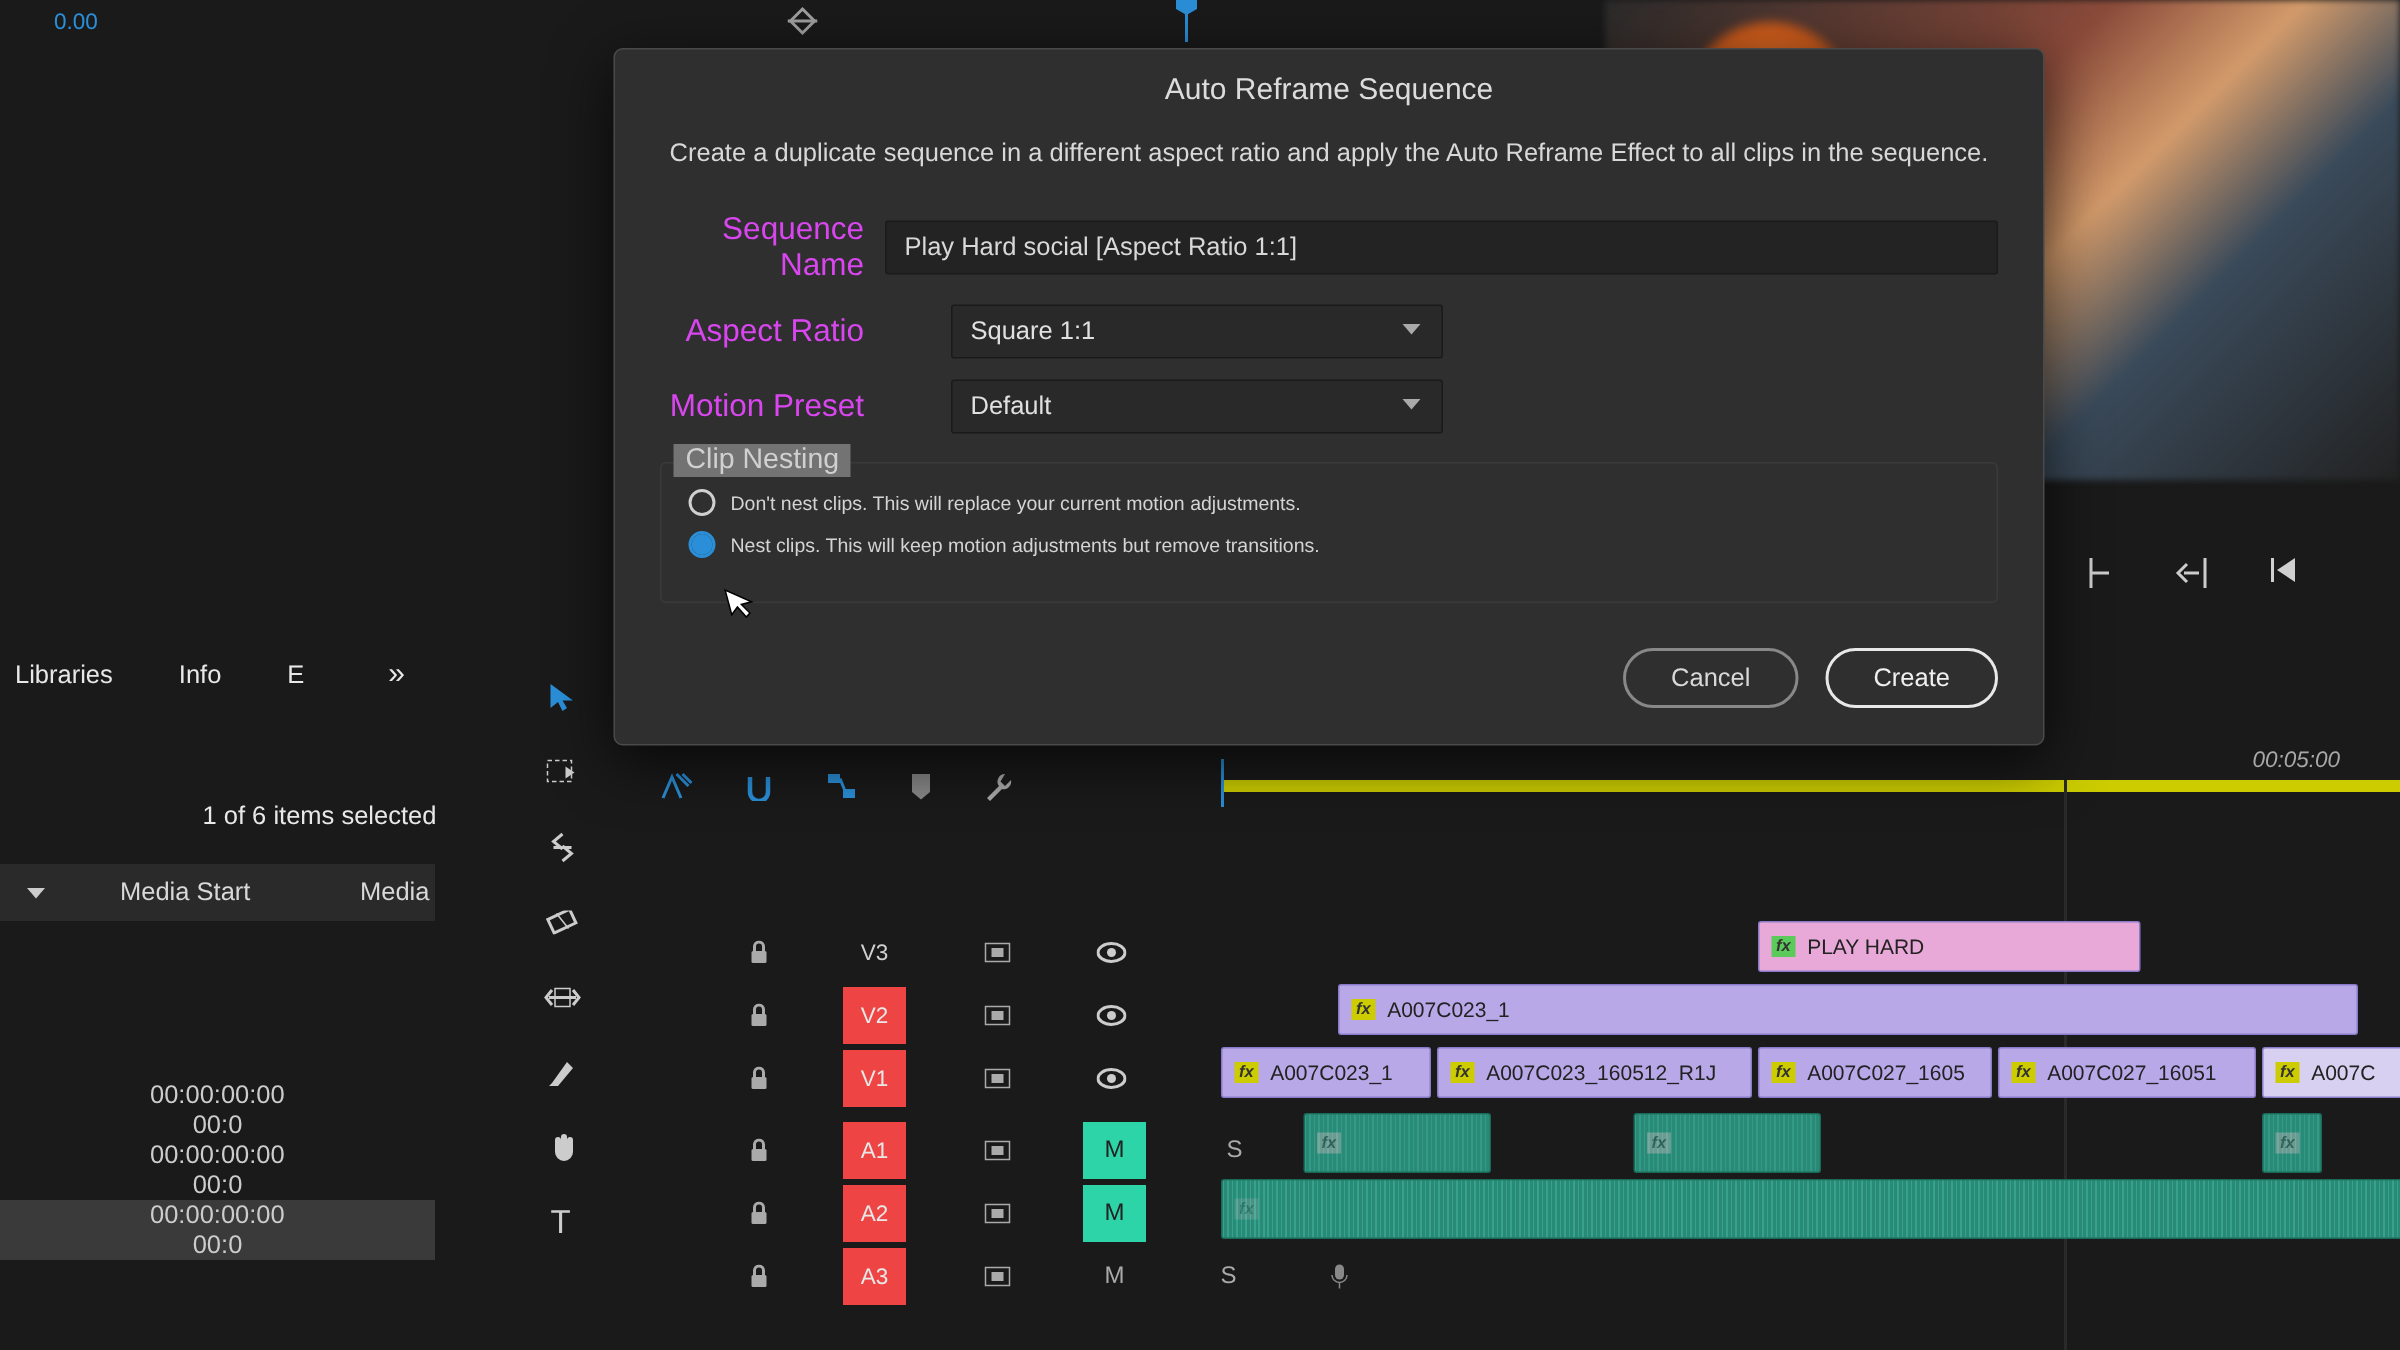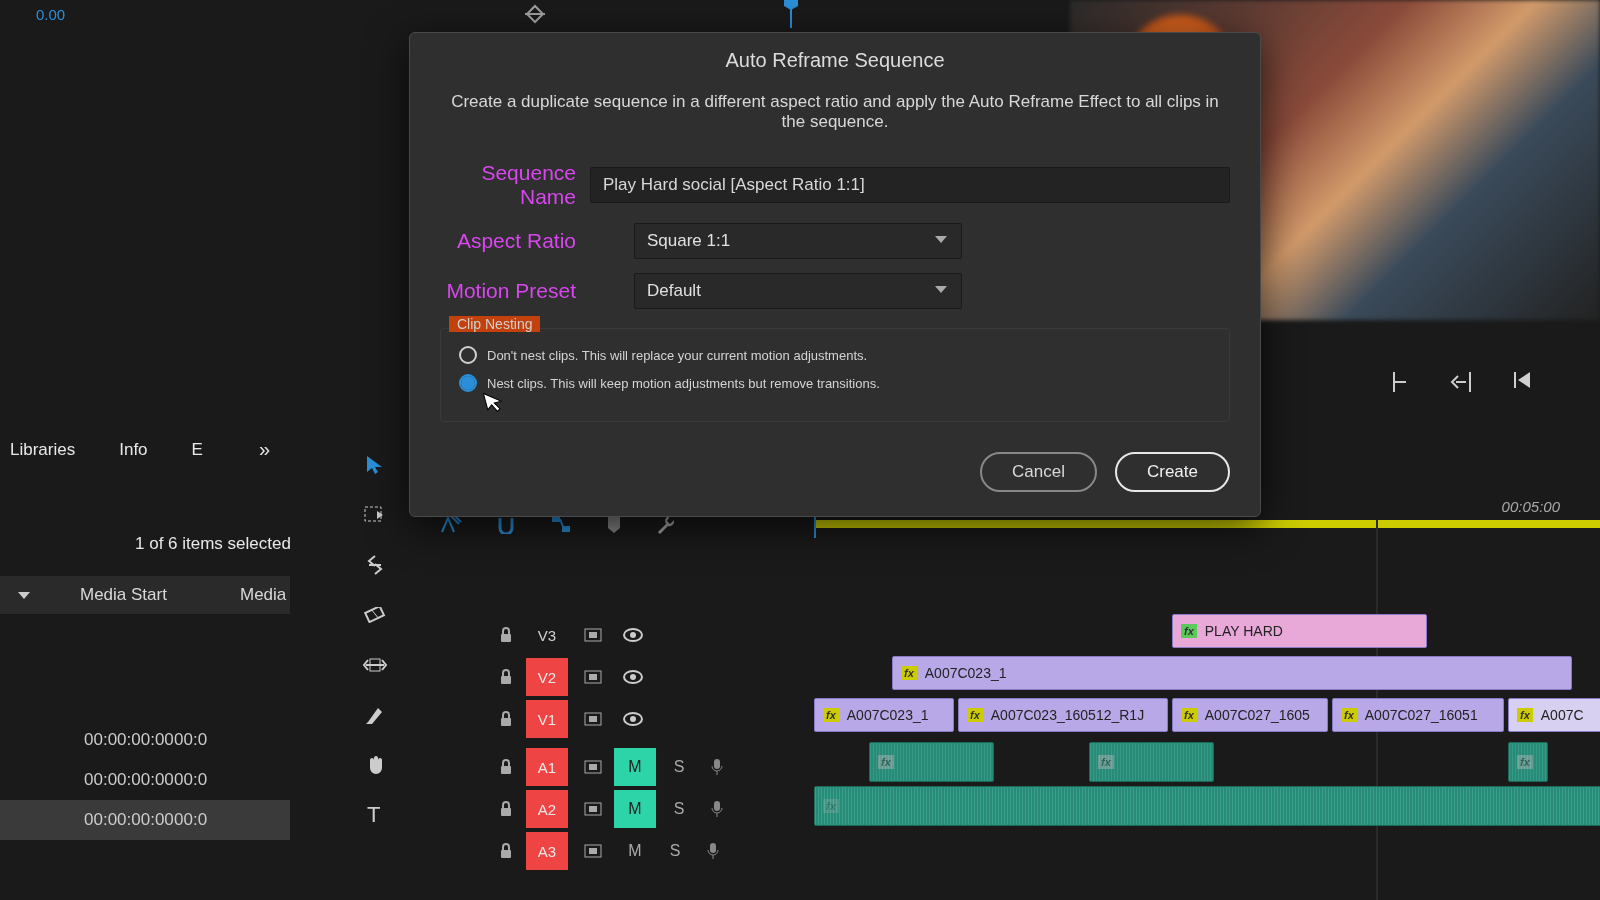--- a/index.html
+++ b/index.html
@@ -11,70 +11,70 @@
 
 
 .prop-val { position:absolute; top:6px; left:36px; color:#2a8fd8; font-size:15px; }
 .kf-diamond { position:absolute; top:4px; left:525px; color:#a0a0a0; }
 
 
 .playhead-top { position:absolute; top:0; left:790px; width:2px; height:28px; background:#2a8fd8; }
 .playhead-top::before { content:""; position:absolute; top:0; left:-6px; width:14px; height:10px; background:#2a8fd8; clip-path: polygon(0 0,100% 0,100% 60%,50% 100%,0 60%); }
 
 
-.dialog { position:absolute; top:32px; left:409px; width:852px; background:#2f2f2f; border:1px solid #4a4a4a; border-radius:6px; box-shadow:0 10px 40px rgba(0,0,0,0.7); z-index:100; }
+.dialog { position:absolute; top:32px; left:409px; width:954px; background:#2f2f2f; border:1px solid #4a4a4a; border-radius:6px; box-shadow:0 10px 40px rgba(0,0,0,0.7); z-index:100; }
 .dialog-title { text-align:center; font-size:20px; color:#dcdcdc; padding:16px 0 8px; font-weight:400; }
 .dialog-desc { text-align:center; font-size:17px; color:#d8d8d8; padding:12px 30px 22px; }
 .form-row { display:flex; align-items:center; padding:7px 30px; }
 .form-label { width:150px; text-align:right; font-size:21px; color:#d946ef; padding-right:14px; }
 .text-input { flex:1; max-width:800px; background:#232323; border:1px solid #1a1a1a; border-radius:2px; padding:7px 12px; color:#d8d8d8; font-size:17px; }
 .select { position:relative; width:328px; background:#292929; border:1px solid #1a1a1a; border-radius:2px; padding:7px 12px; color:#e0e0e0; font-size:17px;margin-left:44px; }
 .select .chev { position:absolute; right:14px; top:12px; width:0; height:0; border-left:6px solid transparent; border-right:6px solid transparent; border-top:7px solid #aaa; }
 
 .fieldset { margin:12px 30px 20px; border:1px solid #3a3a3a; border-radius:4px; padding:12px 18px 24px; position:relative; }
-.fieldset-legend { position:absolute; top:-13px; left:8px; background:#c2410c; padding:0 8px; font-size:14px; color:#d0d0d0; }
+.fieldset-legend { position:absolute; top:-13px; left:8px; background:#737373; padding:0 8px; font-size:19px; color:#d0d0d0; }
 .radio-row { display:flex; align-items:center; gap:10px; padding:5px 0; font-size:13px; color:#d4d4d4; }
 .radio { width:18px; height:18px; border:2px solid #d0d0d0; border-radius:50%; flex-shrink:0; position:relative; }
 .radio.selected { border-color:#2a8fd8; }
 .radio.selected::after { content:""; position:absolute; top:0px; left:0px; width:14px; height:14px; background:#2a8fd8; border-radius:50%; }
 .cursor-ptr { position:absolute; top:390px; left:485px; z-index:200; font-size:20px; transform:rotate(-15deg); color:#fff; text-shadow:0 0 2px #000; }
 
 .dialog-buttons { display:flex; justify-content:flex-end; gap:18px; padding:10px 30px 24px; }
 .btn { padding:8px 30px; font-size:17px; border-radius:22px; background:transparent; border:2px solid #888; color:#d8d8d8; cursor:pointer; }
 .btn.primary { border-color:#e8e8e8; color:#f0f0f0; }
 
 
 .panel-tabs { position:absolute; top:438px; left:0; display:flex; gap:44px; padding-left:10px; font-size:17px; color:#e8e8e8; align-items:center; width:280px; }
 .panel-tabs .more { margin-left:auto; font-size:20px; margin-right:10px; }
 .sel-count { position:absolute; top:534px; left:135px; font-size:17px; color:#e8e8e8; }
 .list-hdr { position:absolute; top:576px; left:0; width:290px; display:flex; align-items:center; background:#2a2a2a; height:38px; font-size:17px; color:#d8d8d8; }
 .list-hdr .col1 { width:80px; padding-left:12px; }
 .list-hdr .col2 { width:160px; }
 .chev-down-sm { display:inline-block; width:0; height:0; border-left:6px solid transparent; border-right:6px solid transparent; border-top:7px solid #ccc; margin-left:6px; vertical-align:middle; }
 .list-rows { position:absolute; top:720px; left:0; width:290px; font-size:17px; }
-.list-rows .row { display:flex; height:40px; align-items:center; }
+.list-rows .row { display:flex; height:40px; align-items:center;flex-direction:column; }
 .list-rows .row.sel { background:#3a3a3a; }
 .list-rows .c1 { width:84px; padding-left:84px; }
 .list-rows .c2 { width:90px; padding-left:0; }
 
 
 .toolstrip { position:absolute; top:450px; left:350px; width:50px; display:flex; flex-direction:column; gap:20px; align-items:center; }
 .tool { width:30px; height:30px; display:flex; align-items:center; justify-content:center; color:#ccc; font-size:20px; }
 .tool.active svg path { fill:#2a8fd8; }
 
 
 .timeline-tools { position:absolute; top:514px; left:440px; display:flex; gap:34px; color:#aaa; }
 .playback-ctrls { position:absolute; top:370px; left:1390px; display:flex; gap:40px; color:#d0d0d0; font-size:22px; }
 .playbar { position:absolute; top:520px; left:814px; right:0; height:8px; background:#cccc00; }
 .playbar::before { content:""; position:absolute; left:0; top:-14px; width:2px; height:32px; background:#2a8fd8; }
 .playbar::after { content:""; position:absolute; left:562px; top:0; width:2px; height:390px; background:#2a2a2a; }
 .timecode-rt { position:absolute; top:498px; right:40px; font-size:15px; color:#a8a8a8;font-style:italic; }
 
 .tracks { position:absolute; top:614px; left:486px; right:0; }
-.track { display:flex; align-items:center; height:42px; }
+.track { display:flex; align-items:center; height:42px;gap:36px; }
 .tcell { display:flex; align-items:center; justify-content:center; height:38px; }
 .lock { width:40px; color:#aaa; font-size:14px; }
 .trk-name { width:42px; height:38px; background:#ef4444; color:#e8e8e8; font-size:15px; display:flex; align-items:center; justify-content:center; margin-right:4px; }
 .trk-name.dim { background:transparent; color:#d0d0d0; }
 .toggle-a { width:42px; color:#aaa; }
 .toggle-m { width:42px; font-size:16px; color:#aaa; }
 .toggle-m.on { background:#2dd4a8; color:#222; height:38px; margin-right:4px; }
 .toggle-s { width:38px; color:#aaa; font-size:16px; }
 .mic { width:38px; color:#888; font-size:14px; }
 .eye { width:38px; color:#ccc; }

